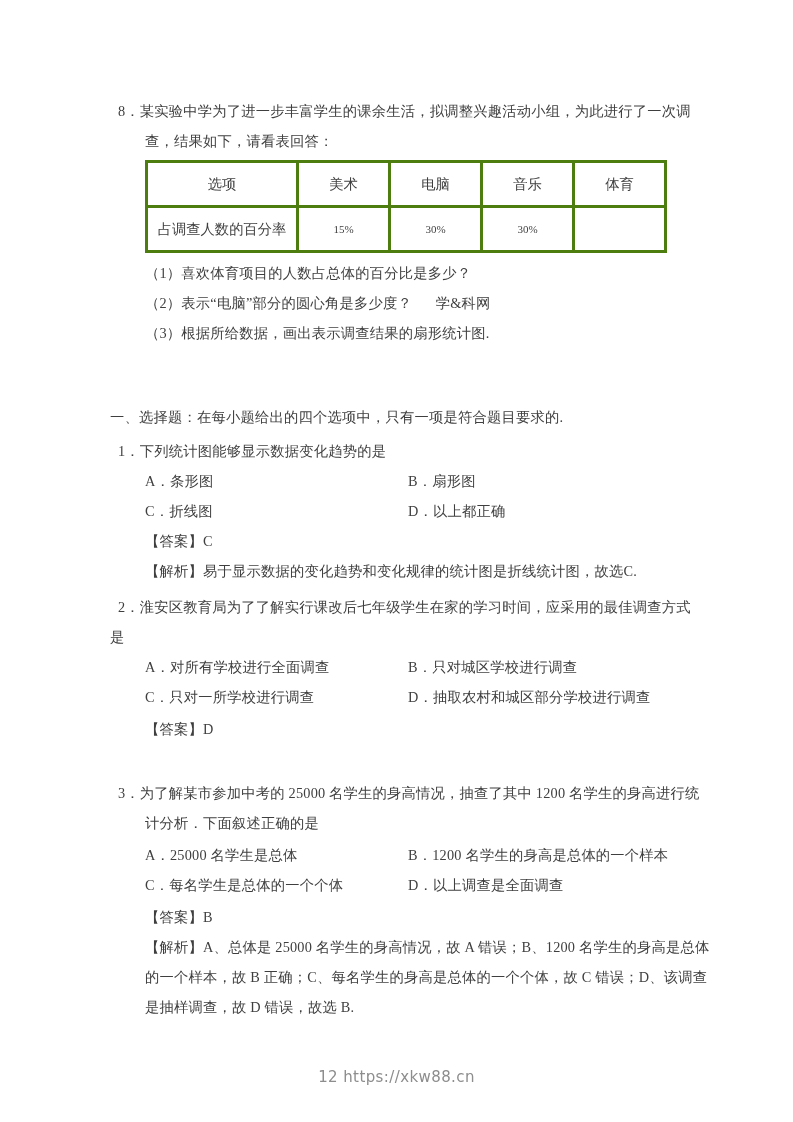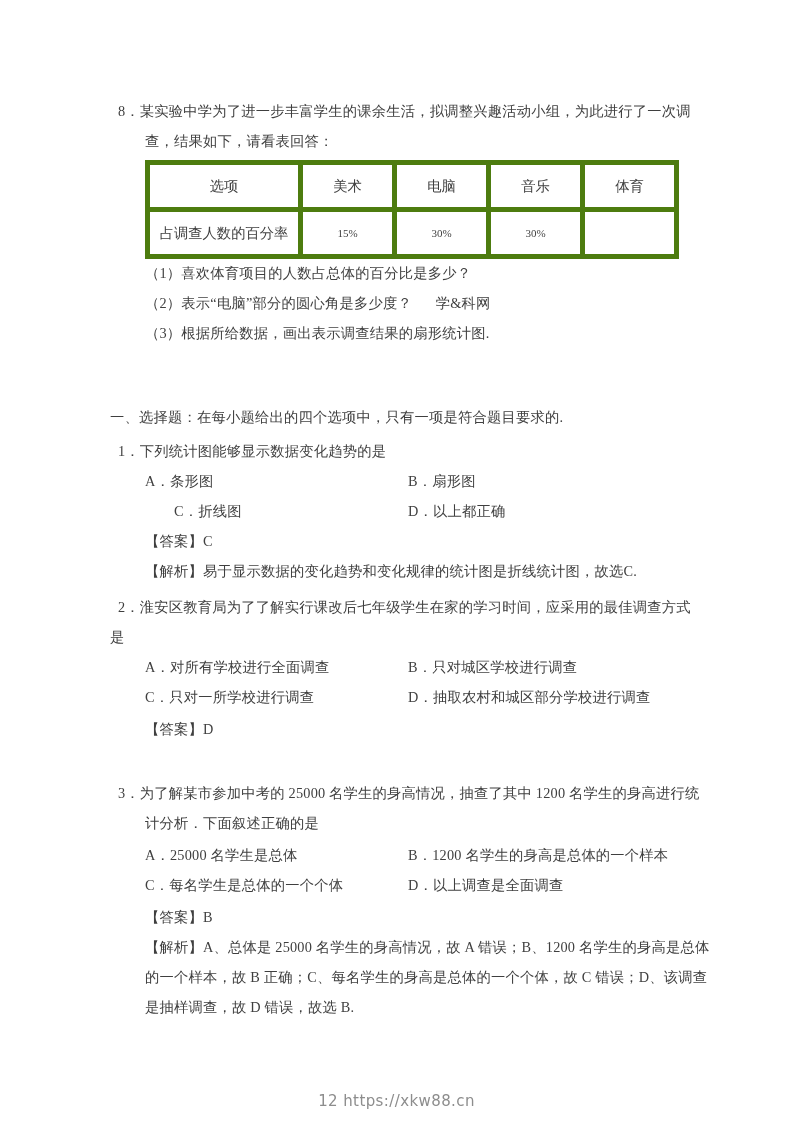--- a/index.html
+++ b/index.html
@@ -47,21 +47,21 @@
     position: absolute;
     left: 145px;
     top: 160px;
     width: 505px;
     border-collapse: collapse;
     table-layout: fixed;
     font-size: 14.3px;
     color: #3f3f3f;
   }
   .survey-table td {
-    border: 5px solid #4d7c0f;
+    border: 3px solid #4d7c0f;
     height: 42px;
     text-align: center;
     vertical-align: middle;
     padding: 0;
     font-weight: normal;
   }
   .survey-table .c-label { width: 148px; }
   .survey-table .c-opt   { width: 89px; }
   .survey-table .num     { font-size: 11px; }
 
@@ -69,21 +69,20 @@
   .footer {
     position: absolute;
     left: 0;
     top: 1068px;
     width: 793px;
     text-align: center;
     font-family: "DejaVu Sans", "Liberation Sans", sans-serif;
     font-size: 15px;
     color: #8d8d8d;
     letter-spacing: 0.4px;
-    margin-top: 24px;
   }
 
   .wm {
     color: #404040;
   }
 </style>
 </head>
 <body>
 
 <div class="page">
@@ -118,21 +117,21 @@
   </div>
 
   <div class="block lvl-ind" style="top:318px;">（3）根据所给数据，画出表示调查结果的扇形统计图.</div>
 
   <div class="block lvl-edge" style="top:402px;">一、选择题：在每小题给出的四个选项中，只有一项是符合题目要求的.</div>
 
   <div class="block lvl-num" style="top:436px;">1．下列统计图能够显示数据变化趋势的是</div>
 
   <div class="block lvl-ind" style="top:466px;">A．条形图</div>
   <div class="block lvl-opt2" style="top:466px;">B．扇形图</div>
-  <div class="block lvl-ind" style="top:496px;margin-left:29px;">C．折线图</div>
+  <div class="block lvl-ind" style="top:496px;">C．折线图</div>
   <div class="block lvl-opt2" style="top:496px;">D．以上都正确</div>
 
   <div class="block lvl-ind" style="top:526px;">
     <span>【答案】</span><span>C</span>
   </div>
 
   <div class="block lvl-ind" style="top:556px;">
     <span>【解析】</span><span>易于显示数据的变化趋势和变化规律的统计图是折线统计图，故选C.</span>
   </div>
 

